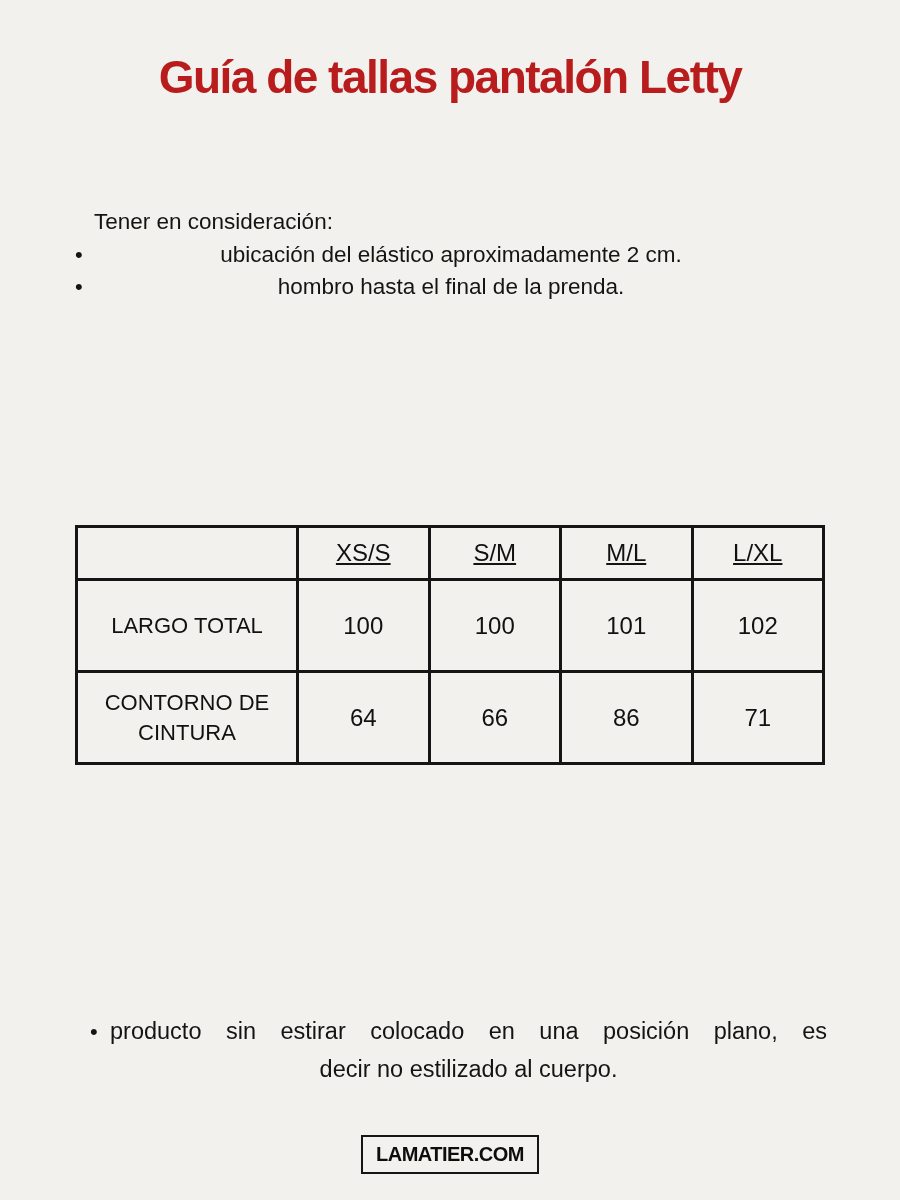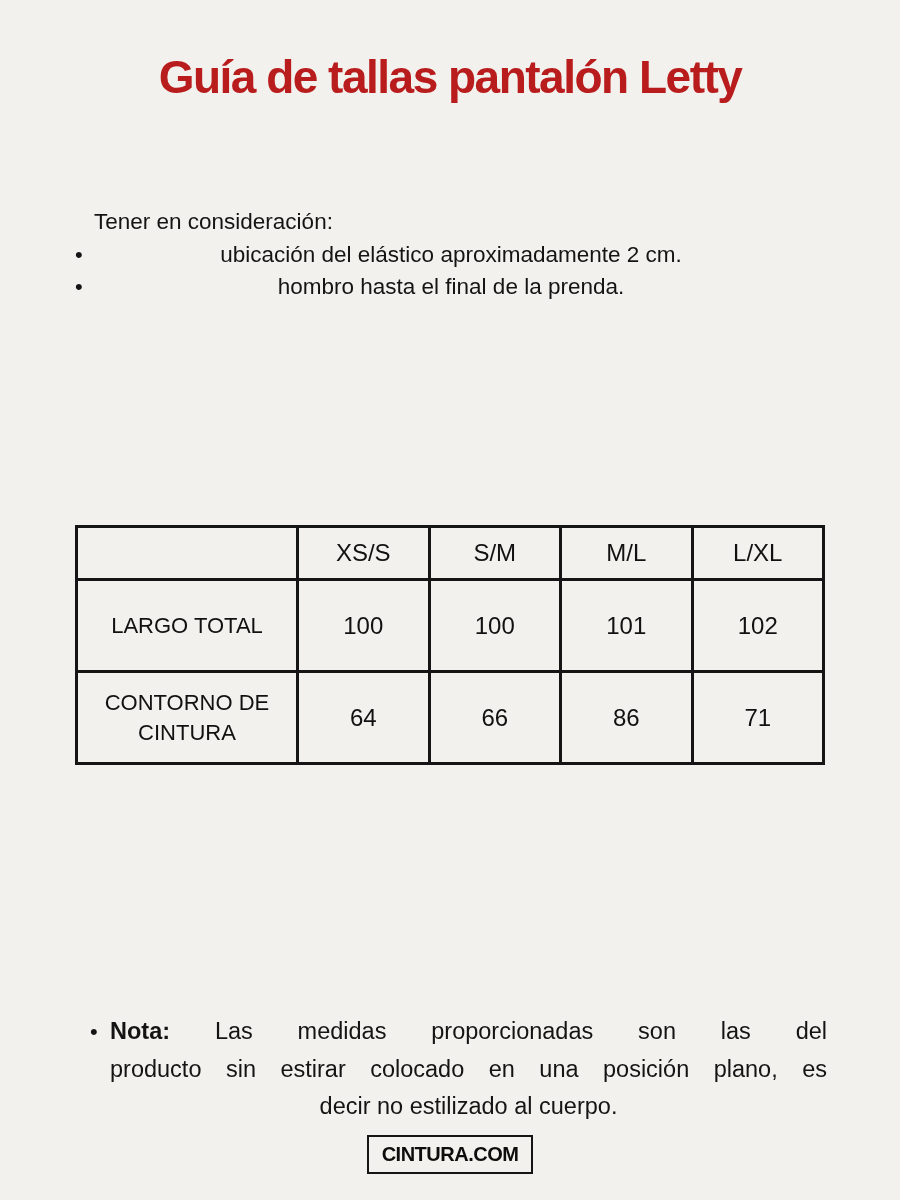--- a/index.html
+++ b/index.html
@@ -71,21 +71,21 @@
   }
   .size-table col.label-col { width: 221px; }
   .size-table col.size-col  { width: 131.5px; }
   .size-table th, .size-table td {
     border: 3px solid #151515;
     text-align: center;
     vertical-align: middle;
     padding: 0 12px;
     color: #111;
   }
-  .size-table thead tr { height: 53px; }
+  .size-table thead tr { height: 53px; text-decoration: underline; }
   .size-table tbody tr { height: 92px; }
   .size-table th {
     font-size: 24px;
     font-weight: normal;
   }
   .size-table td.rowlabel {
     font-size: 22px;
     line-height: 1.35;
   }
   .size-table td.val {
@@ -172,24 +172,20 @@
       <td class="val">66</td>
       <td class="val">86</td>
       <td class="val">71</td>
     </tr>
   </tbody>
 </table>
 
 <div class="note">
   <div class="bullet-item">
     <span class="bullet">•</span>
-    <div class="line-j">
-      <span class="note-label">Nota:</span>
-      <span>Las medidas proporcionadas son las del</span>
-    </div>
     <div class="line-j">producto sin estirar colocado en una posición plano, es</div>
     <div class="line-l">decir no estilizado al cuerpo.</div>
   </div>
 </div>
 
 <div class="footer-wrap">
-  <span class="footer-badge">CINTURA.COM</span>
+  <span class="footer-badge">LAMATIER.COM</span>
 </div>
 
 </body></html>

